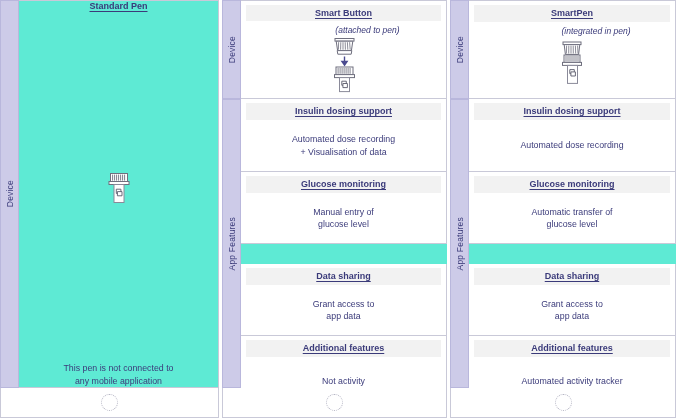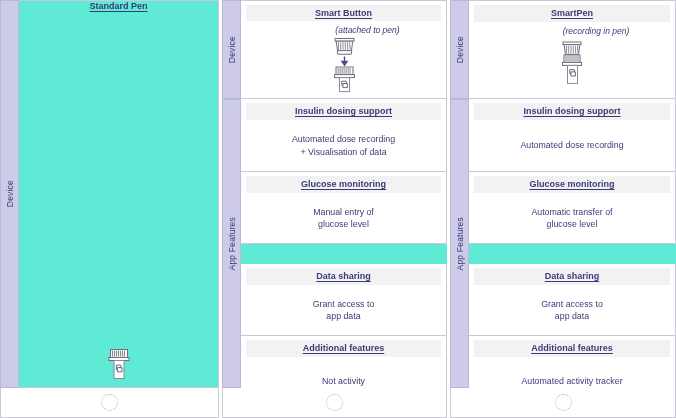--- a/index.html
+++ b/index.html
@@ -219,20 +219,24 @@
               </g>
               <rect x="3" y="10.5" width="20" height="3" fill="#ffffff" stroke="#6f6f7e" stroke-width="1"></rect>
 
               <rect x="8" y="13.5" width="10" height="18" fill="#ffffff" stroke="#8a8a99" stroke-width="1"></rect>
 
               <path d="M10.3 18.2 h4.6 v4.2 h-4.6 z" fill="#ffffff" stroke="#5a5a6b" stroke-width="0.9"></path>
               <path d="M11.4 20.6 h4.6 v4.2 h-4.6 z" fill="#ffffff" stroke="#5a5a6b" stroke-width="0.9"></path>
             </svg>
           </span>
 
+          <div class="p1-note">
+            <span>This pen is not connected to</span><br>
+            <span>any mobile application</span>
+          </div>
         </div>
       </div>
     </div>
     <div class="bottom-bar">
       <div class="home-btn"></div>
     </div>
   </div>
 
   <div class="gap"></div>
 
@@ -335,21 +339,21 @@
         </div>
         <div class="rail rail-app">
           <span class="rail-label">App Features</span>
         </div>
       </div>
 
       <div class="sections-col">
 
         <div class="section h-device">
           <div class="sec-head">SmartPen</div>
-          <div class="sec-sub">(recording in pen)</div>
+          <div class="sec-sub">(integrated in pen)</div>
           <div class="sec-body art">
             <span class="pen-art">
               <svg width="40" height="52" viewBox="0 0 40 52" xmlns="http://www.w3.org/2000/svg">
 
                 <rect x="11" y="2" width="18" height="2.6" fill="#ffffff" stroke="#6f6f7e" stroke-width="1"></rect>
                 <path d="M12.2 4.6 L27.8 4.6 L26.6 14.4 L13.4 14.4 Z" fill="#ffffff" stroke="#6f6f7e" stroke-width="1"></path>
                 <g stroke="#6f6f7e" stroke-width="0.8">
                   <line x1="14.6" y1="5.6" x2="14.4" y2="13.5"></line>
                   <line x1="16.8" y1="5.6" x2="16.7" y2="13.5"></line>
                   <line x1="19.0" y1="5.6" x2="19.0" y2="13.5"></line>

